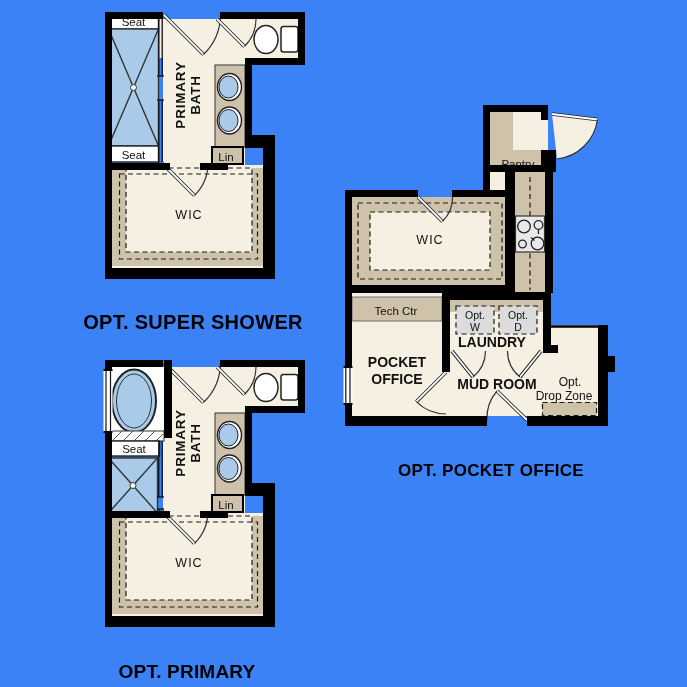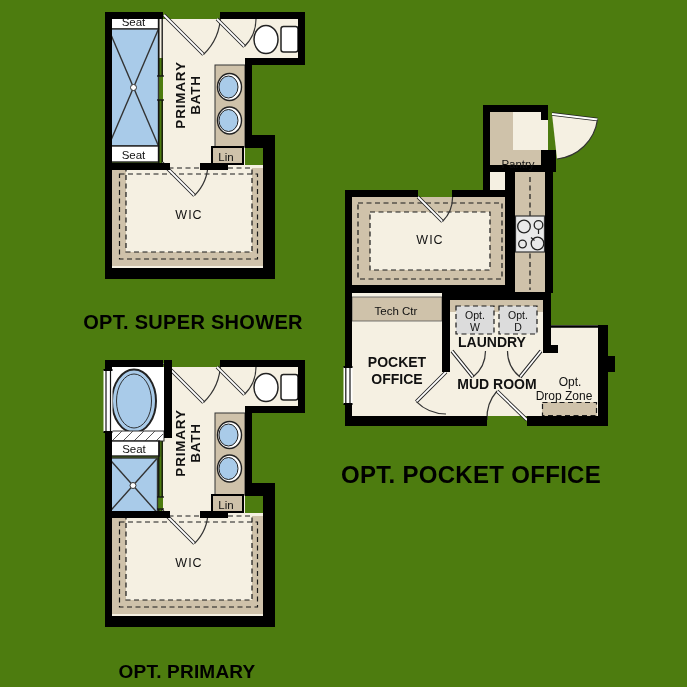--- a/index.html
+++ b/index.html
@@ -1,23 +1,23 @@
 <!DOCTYPE html>
 <html><head>
 <meta charset="utf-8">
 <style>
   html,body{margin:0;padding:0;background:#fff;}
-  .stage{position:relative;width:687px;height:687px;background:#4d7c0f;overflow:hidden;
+  .stage{position:relative;width:687px;height:687px;background:#3b82f6;overflow:hidden;
          font-family:"Liberation Sans", sans-serif;}
   svg{position:absolute;left:0;top:0;}
   .plan-title{position:absolute;text-align:center;font-weight:bold;color:#000;
               font-family:"Liberation Sans", sans-serif;margin-top:32px;}
   #title-super{left:83px;top:279px;width:220px;font-size:20px;letter-spacing:.3px;}
   #title-tub{left:57px;top:629px;width:260px;font-size:19px;line-height:21.5px;letter-spacing:.2px;}
-  #title-pocket{left:340px;top:429px;width:262px;font-size:24px;letter-spacing:.3px;}
+  #title-pocket{left:360px;top:429px;width:262px;font-size:17px;letter-spacing:.3px;}
   
   text{font-family:"Liberation Sans", sans-serif;fill:#111;}
   .lbl{font-size:11.5px;}
   .lbl-wic{font-size:12.5px;letter-spacing:1px;}
   .lbl-bold{font-size:13.5px;font-weight:bold;letter-spacing:.8px;}
   .lbl-room{font-size:14px;font-weight:bold;}
   .lbl-small{font-size:10.5px;}
   .lbl-drop{font-size:12px;}
   .wall{fill:#000;}
   .cream{fill:#f5f0e2;}

